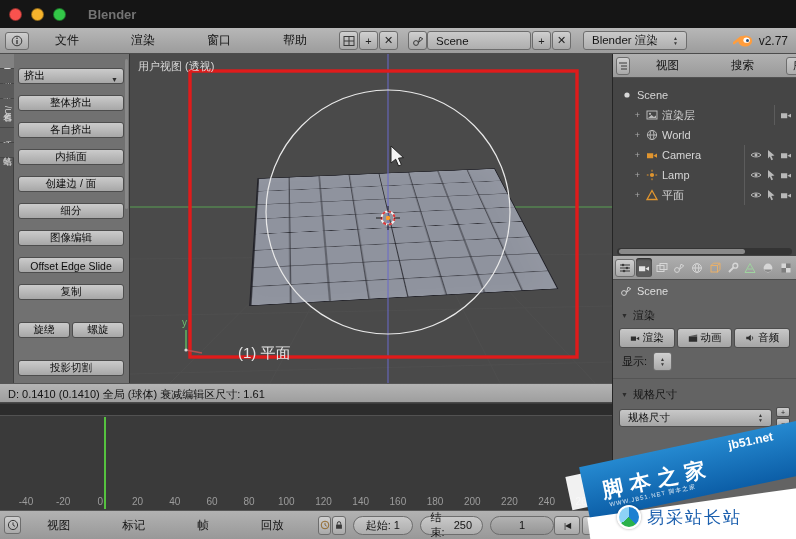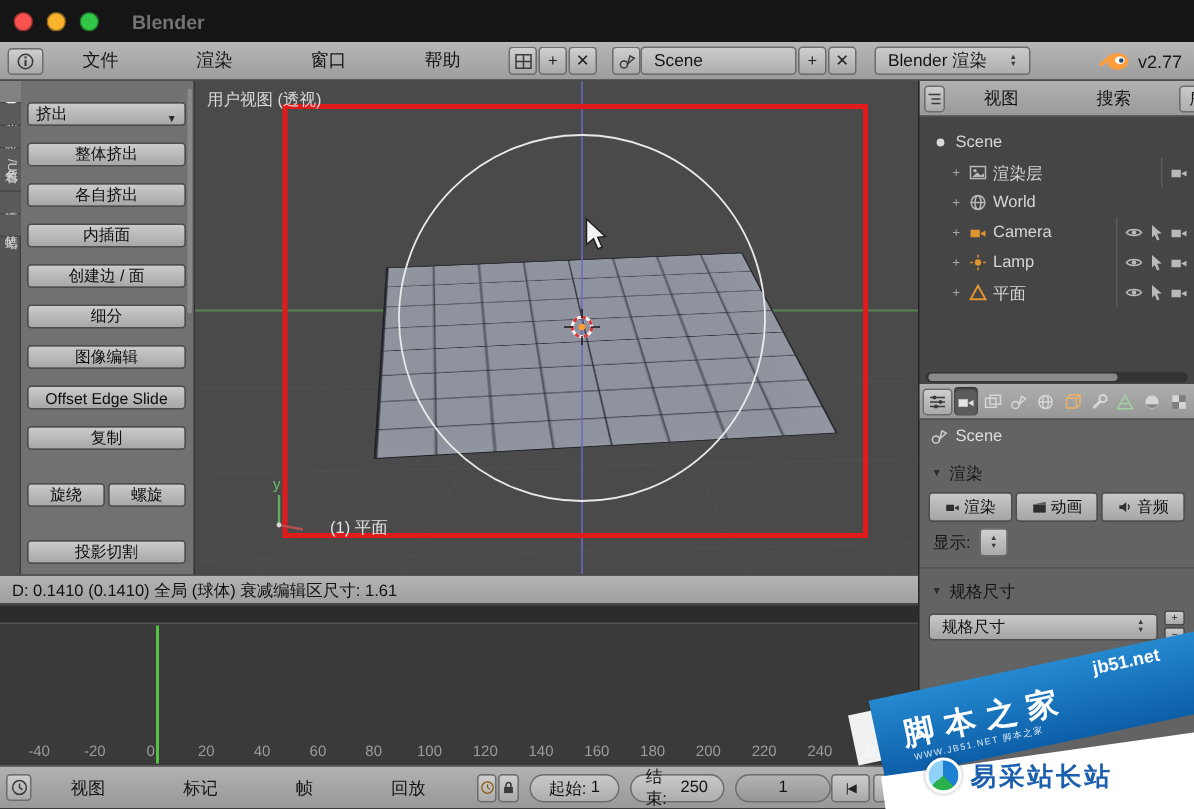--- a/index.html
+++ b/index.html
@@ -55,26 +55,26 @@
   .vp-base,.vp-top{position:absolute;left:0;top:0;width:482px;height:329px}
   .vp-top{z-index:3}
   .plane3d{position:absolute;left:125px;top:38px;width:270px;height:270px;z-index:2;
            background-color:#8f939e;
            background-image:linear-gradient(rgba(28,28,34,.8) 1px,transparent 1px),
                             linear-gradient(90deg,rgba(28,28,34,.8) 1px,transparent 1px);
            background-size:33.75px 33.75px;border:1px solid #1f1f26;
            transform:perspective(900px) rotateX(63deg) rotateZ(-6deg);
            box-shadow:inset -10px 0 30px rgba(255,255,255,.05)}
   .vp-label{position:absolute;left:8px;top:5px;font-size:11px;color:#d8d8d8;z-index:4}
-  .obj-label{position:absolute;left:90px;top:290px;font-size:11px;color:#e4e4e4;z-index:4}
+  .obj-label{position:absolute;left:108px;top:290px;font-size:15px;color:#e4e4e4;z-index:4}
 
   
   .vpfooter{position:absolute;left:0;top:383px;width:612px;height:20px;
             background:linear-gradient(#b4b4b4,#9e9e9e);border-top:1px solid #555;border-bottom:1px solid #4a4a4a;
-            display:flex;align-items:center;padding-left:8px;font-size:11px;color:#121212;z-index:2}
+            display:flex;align-items:flex-end;padding-left:8px;font-size:11px;color:#121212;z-index:2}
 
   
   .tl-strip{position:absolute;left:0;top:404px;width:612px;height:12px;background:#2c2c2c;border-bottom:1px solid #525252}
   .tl-body{position:absolute;left:0;top:416px;width:612px;height:94px;background:#3a3a3a}
   .curframe{position:absolute;left:104px;top:417px;width:2px;height:92px;background:#55c23f;z-index:2}
   .ruler{position:absolute;left:10px;bottom:3px;width:590px;display:flex;justify-content:space-between;
          color:#9c9c9c;font-size:10px}
   .ruler span{width:32px;text-align:center}
   .tl-header{position:absolute;left:0;top:510px;width:612px;height:29px;
              background:linear-gradient(#b2b2b2,#989898);border-top:1px solid #575757;
@@ -132,21 +132,21 @@
            background:linear-gradient(#2589d0,#0c5ea7);color:#fff;padding:3px 10px}
   .wm-site{font-size:12px;text-align:right;padding-right:40px;font-weight:bold}
   .wm-name{font-size:21px;font-weight:bold;letter-spacing:7px;line-height:22px;padding-left:8px}
   .wm-small{font-size:6px;opacity:.85;padding-left:12px;letter-spacing:1px}
   .wm-bottom{position:absolute;left:590px;top:500px;width:250px;height:56px;background:#fff;transform:rotate(-8deg)}
   .wm-corner{position:absolute;left:636px;top:514px;width:160px;height:25px;background:#fff}
   .wm-brandrow{position:absolute;left:617px;top:505px;display:flex;align-items:center;gap:6px}
   .wm-logo{width:24px;height:24px;border-radius:50%;border:2px solid #fff;
            background:conic-gradient(#1d80d1 0 38%,#2ab14b 38% 64%,#8ed2f7 64% 100%);
            box-shadow:0 0 3px rgba(0,0,0,.35)}
-  .wm-brand{font-size:17px;font-weight:bold;color:#1b5fae;letter-spacing:2px}
+  .wm-brand{font-size:17px;font-weight:normal;color:#1b5fae;letter-spacing:2px}
 
   .i12{width:12px;height:12px;flex:0 0 auto}
   .i10{width:10px;height:10px;flex:0 0 auto}
 </style>
 </head>
 <body>
 
 <div class="app">
 
   <div class="titlebar">

